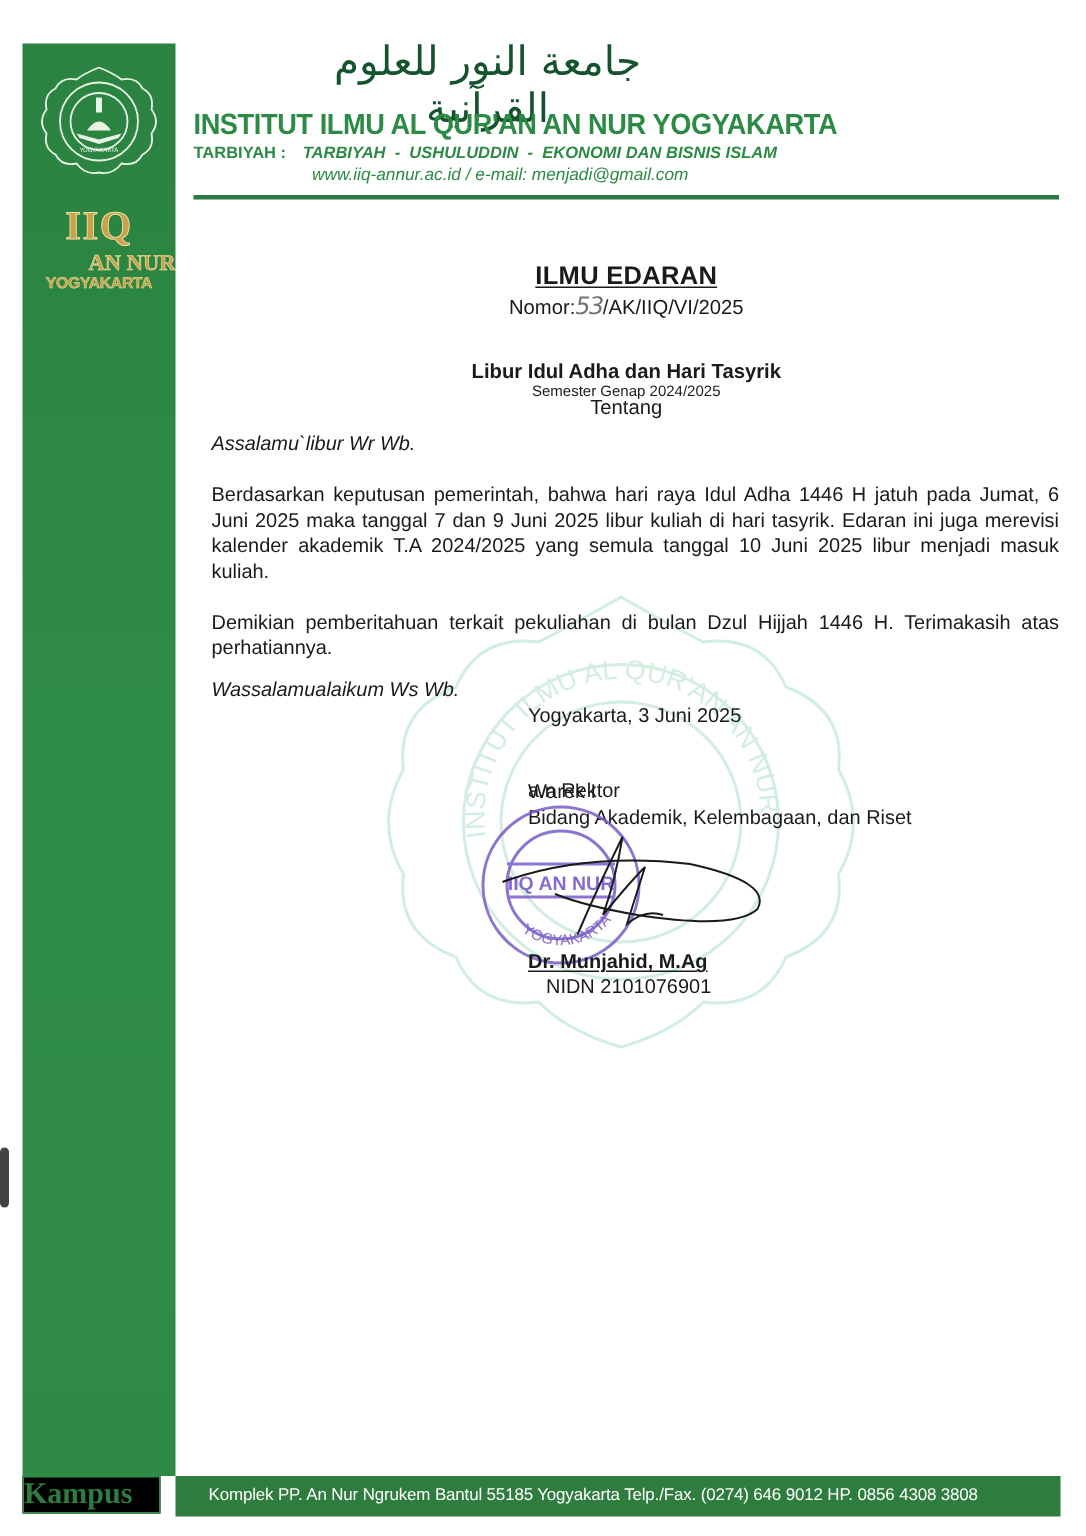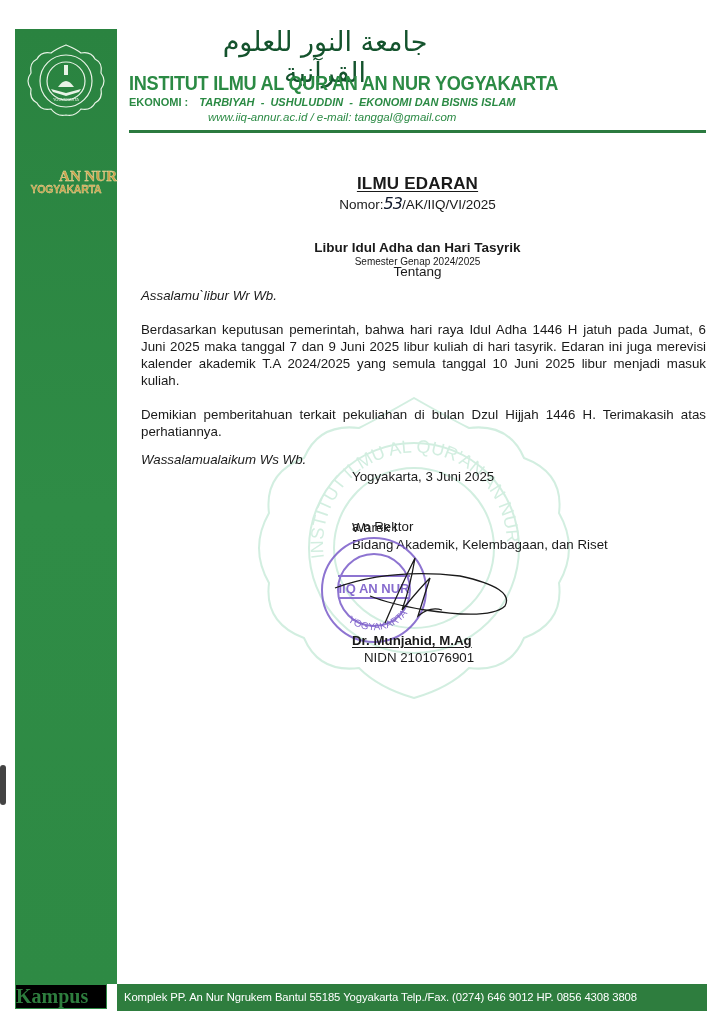--- a/index.html
+++ b/index.html
@@ -52,21 +52,21 @@
     color: #2b8a44;
   }
   .header-rule {
     position: absolute; left: 129px; top: 130px; width: 577px; height: 3px; background: #2b7a3f;
   }
 
   
   .center-block { position: absolute; left: 129px; width: 577px; text-align: center; }
   .title { top: 174px; font-size: 17px; font-weight: 700; text-decoration: underline; text-underline-offset: 2px; letter-spacing: 0.2px; }
   .nomor { top: 194px; font-size: 13.5px; }
-  .nomor .num { font-family: "DejaVu Sans", sans-serif; font-style: italic; font-size: 16px; color: #0f172a; letter-spacing: -1px; }
+  .nomor .num { font-family: "DejaVu Sans", sans-serif; font-style: italic; font-size: 16px; color: #737373; letter-spacing: -1px; }
   .tentang { top: 225px; font-size: 13.5px; margin-top: 39px; }
   .subject { top: 240px; font-size: 13.5px; font-weight: 700; }
   .semester { top: 256px; font-size: 10px; }
 
   
   .text { position: absolute; left: 141px; width: 565px; font-size: 13.3px; line-height: 17px; }
   .italic { font-style: italic; }
   .justify { text-align: justify; text-align-last: left; }
   .greet { top: 287px; }
   .para1 { top: 321px; }
@@ -89,54 +89,55 @@
   
   .footer-label {
     position: absolute; left: 15px; top: 984px; width: 92px; height: 25px;
     border: 1.5px solid #2e8b45; background: #000000;
     font-family: "Liberation Serif", serif; font-weight: 700; font-size: 20px;
     color: #2e7d3e; text-align: left; line-height: 22px;
   }
   .footer-bar {
     position: absolute; left: 117px; top: 984px; width: 590px; height: 27px;
     background: #2e7d3e; color: #ffffff; font-size: 11.3px;
-    line-height: 27px; padding-left: 7px; white-space: nowrap; letter-spacing: -0.1px;
+    line-height: 27px; padding-left: 22px; white-space: nowrap; letter-spacing: -0.1px;
   }
   .smudge { position: absolute; left: 0; top: 765px; width: 6px; height: 40px; background: #222; border-radius: 3px; opacity: 0.85; }
 </style>
 </head>
 <body>
 
 <div class="sidebar">
   <div class="seal-wrap">
     <svg width="90" height="90" viewBox="0 0 90 90">
       <g fill="none" stroke="#e8f3e6" stroke-width="1.2">
         <path d="M45 6 Q55 10 60 14 Q70 12 74 20 Q82 24 80 34 Q86 42 80 50 Q82 60 74 64 Q70 72 60 70 Q54 78 45 76 Q36 78 30 70 Q20 72 16 64 Q8 60 10 50 Q4 42 10 34 Q8 24 16 20 Q20 12 30 14 Q35 10 45 6 Z"></path>
         <circle cx="45" cy="42" r="26"></circle>
         <circle cx="45" cy="42" r="19"></circle>
       </g>
       <rect x="43" y="26" width="4" height="10" fill="#e8f3e6"></rect>
       <path d="M37 48 Q45 36 53 48 Z" fill="#e8f3e6"></path>
       <path d="M30 50 L45 54 L60 50 L58 53 L45 57 L32 53 Z" fill="#e8f3e6"></path>
       <text x="45" y="62" font-size="4" fill="#e8f3e6" text-anchor="middle" font-family="DejaVu Sans, sans-serif">YOGYAKARTA</text>
     </svg>
   </div>
+  <div class="brand-iiq">IIQ</div>
   <div class="brand-annur">AN NUR</div>
   <div class="brand-yk">YOGYAKARTA</div>
 </div>
 
 <div class="smudge"></div>
 
 <div class="arabic">جامعة النور للعلوم القرآنية</div>
 <div class="inst-name">INSTITUT ILMU AL QUR'AN AN NUR YOGYAKARTA</div>
 <div class="faculties">
-  <span class="lbl">EKONOMI :</span>
+  <span class="lbl">TARBIYAH :</span>
   <span class="list" style="white-space:pre;">TARBIYAH  -  USHULUDDIN  -  EKONOMI DAN BISNIS ISLAM</span>
 </div>
-<div class="contact">www.iiq-annur.ac.id / e-mail: tanggal@gmail.com</div>
+<div class="contact">www.iiq-annur.ac.id / e-mail: menjadi@gmail.com</div>
 <div class="header-rule"></div>
 
 <svg class="watermark" viewBox="0 0 340 320">
   <g fill="none" stroke="#7fcfa7" stroke-width="2">
     <path d="M170 10 Q205 30 225 40 Q265 35 280 70 Q320 85 315 125 Q335 160 315 195 Q320 235 280 250 Q265 285 225 280 Q205 300 170 310 Q135 300 115 280 Q75 285 60 250 Q20 235 25 195 Q5 160 25 125 Q20 85 60 70 Q75 35 115 40 Q135 30 170 10 Z"></path>
     <circle cx="170" cy="160" r="105"></circle>
     <circle cx="170" cy="160" r="80"></circle>
   </g>
   <text font-size="18" fill="#7fcfa7" font-family="Liberation Sans, sans-serif">
     <textPath href="#wm-arc">INSTITUT ILMU AL QUR'AN AN NUR</textPath>

